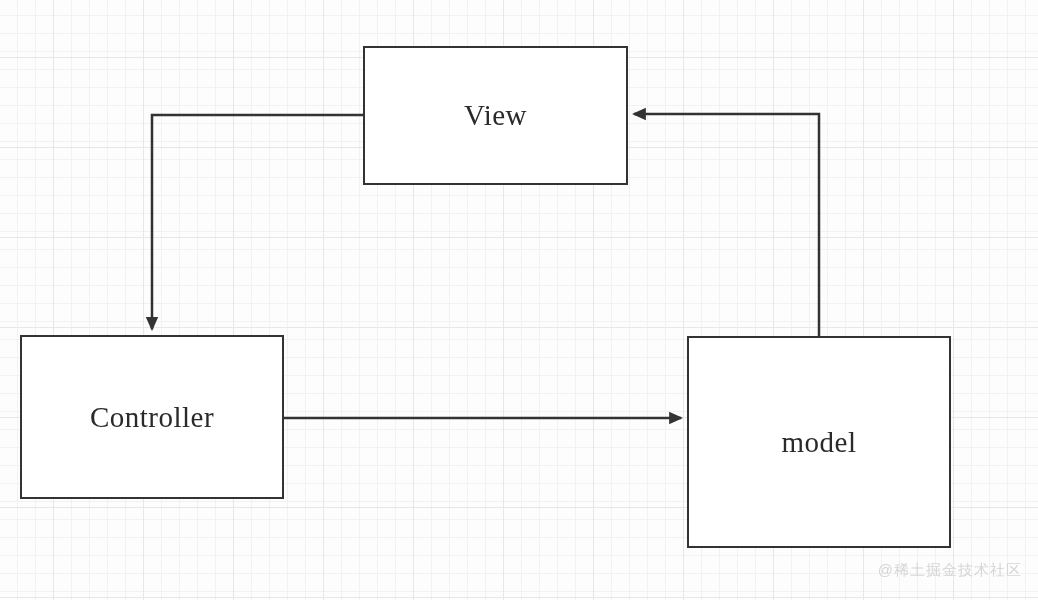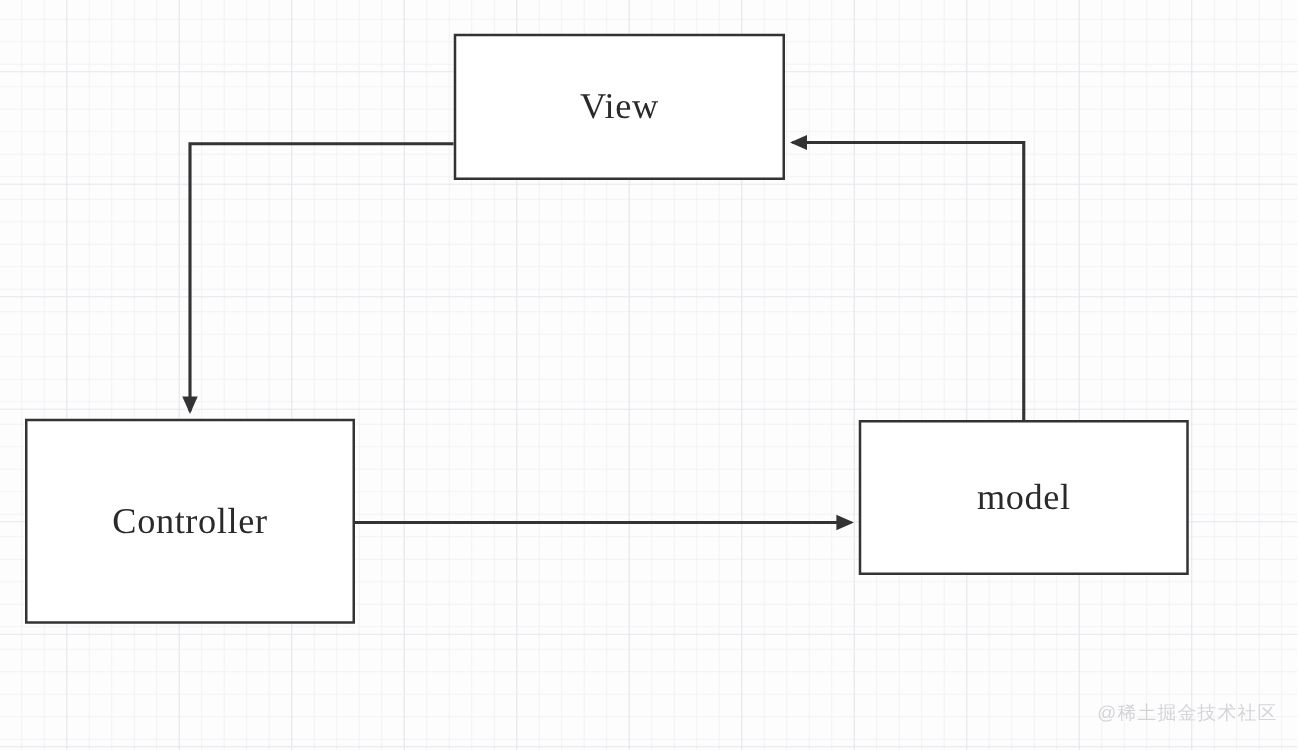--- a/index.html
+++ b/index.html
@@ -33,23 +33,23 @@
     background: #ffffff;
     border: 2.5px solid #333333;
     box-sizing: border-box;
     display: flex;
     align-items: center;
     justify-content: center;
     font-size: 29px;
     color: #2a2a2a;
     letter-spacing: 0.5px;
   }
-  .node-view       { left: 363px; top: 27px;  width: 265px; height: 117px; }
+  .node-view       { left: 363px; top: 46px;  width: 265px; height: 139px; }
   .node-controller { left: 20px;  top: 335px; width: 264px; height: 164px; }
-  .node-model      { left: 687px; top: 336px; width: 264px; height: 124px; }
+  .node-model      { left: 687px; top: 336px; width: 264px; height: 212px; }
   .watermark {
     position: absolute;
     right: 16px;
     top: 561px;
     font-family: "Liberation Sans", sans-serif;
     font-size: 15px;
     color: #d5d5d8;
     letter-spacing: 1px;
     user-select: none;
   }

